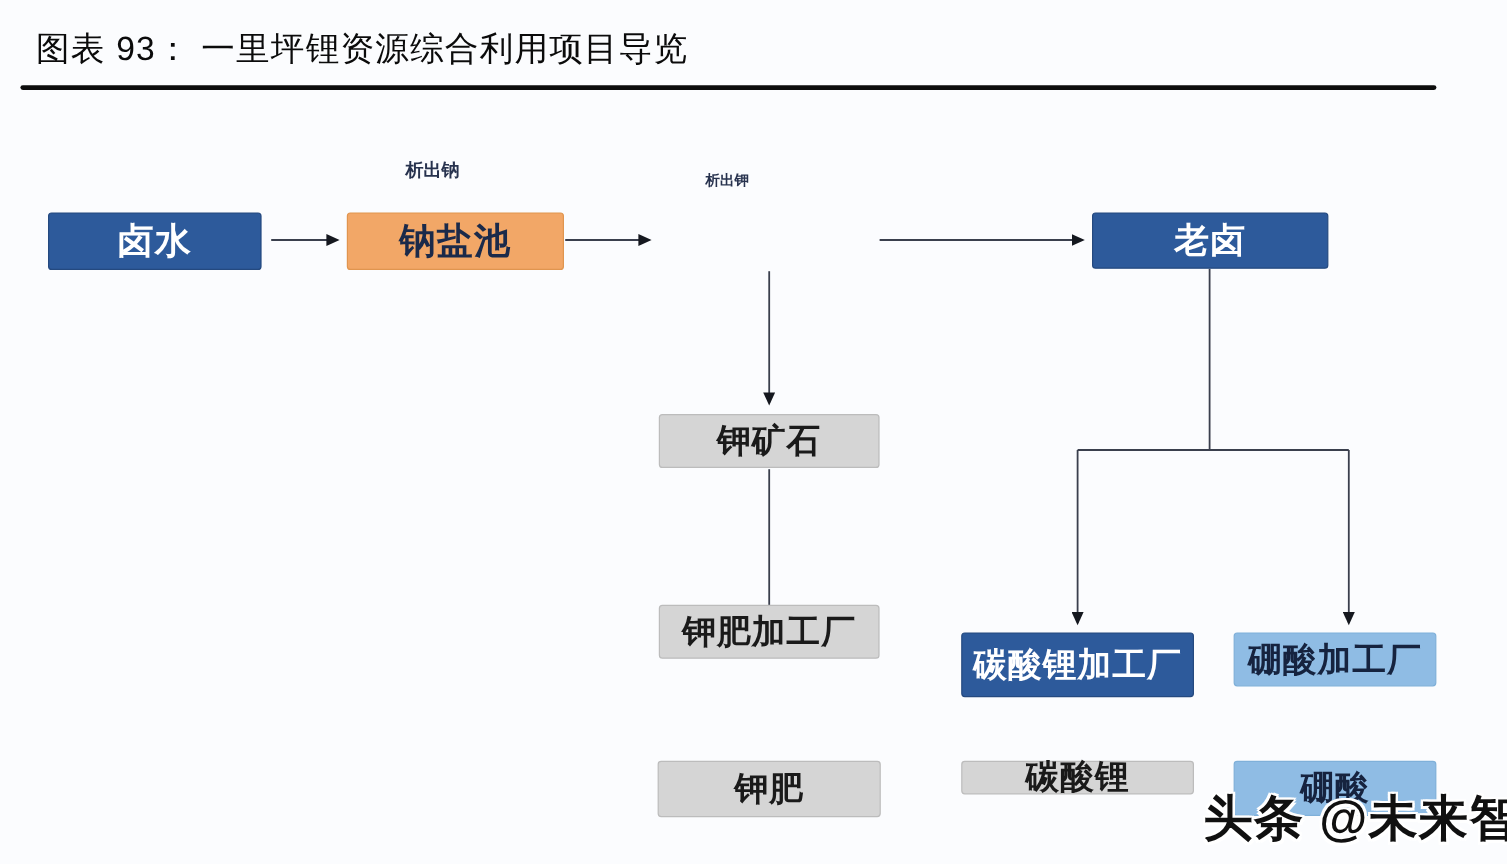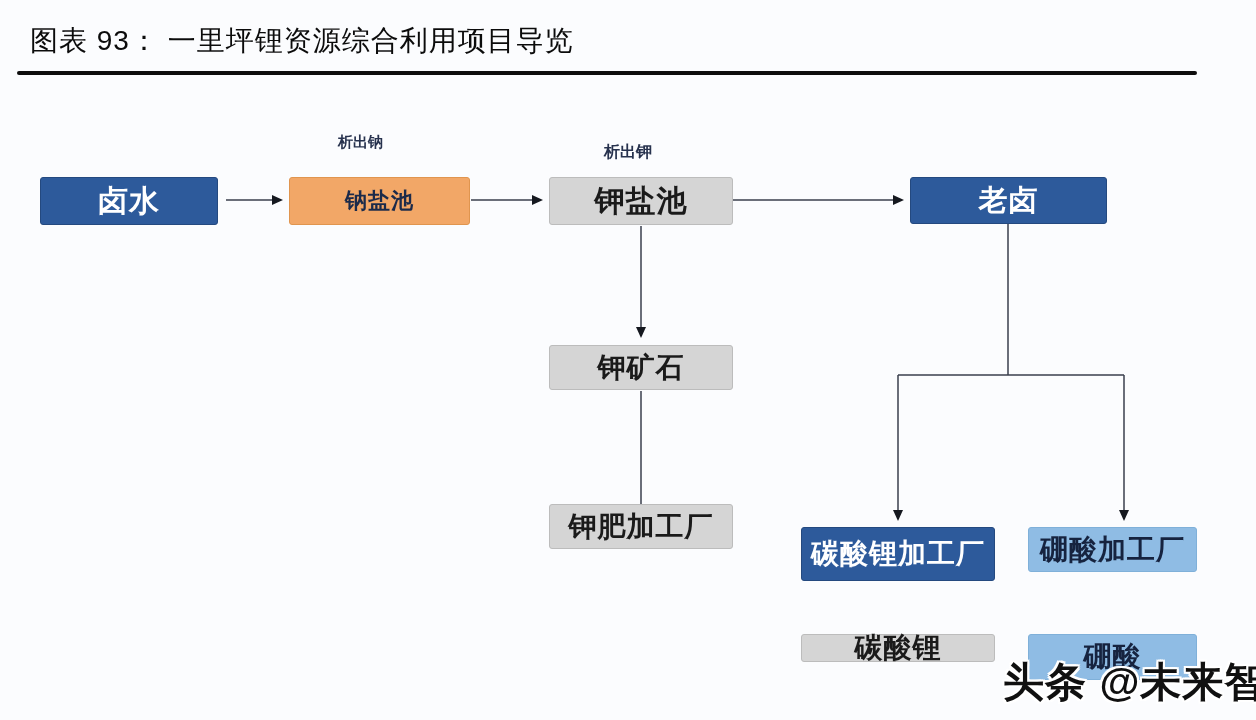--- a/index.html
+++ b/index.html
@@ -102,29 +102,29 @@
     <line x1="641" y1="226" x2="641" y2="336" stroke="#3a3f4d" stroke-width="1.5" marker-end="url(#ah)"></line>
     <line x1="641" y1="391" x2="641" y2="519" stroke="#3a3f4d" stroke-width="1.5" marker-end="url(#ah)"></line>
 
     <line x1="1008" y1="224" x2="1008" y2="375" stroke="#3a3f4d" stroke-width="1.5"></line>
     <line x1="898" y1="375" x2="1124" y2="375" stroke="#3a3f4d" stroke-width="1.5"></line>
     <line x1="898" y1="375" x2="898" y2="519" stroke="#3a3f4d" stroke-width="1.5" marker-end="url(#ah)"></line>
     <line x1="1124" y1="375" x2="1124" y2="519" stroke="#3a3f4d" stroke-width="1.5" marker-end="url(#ah)"></line>
   </svg>
 
   <div class="annotation" style="left:338px; top:133px;">析出钠</div>
-  <div class="annotation" style="left:604px; top:142px; font-size:16px;">析出钾</div>
+  <div class="annotation" style="left:588px; top:142px; font-size:12px;">析出钾</div>
 
   <div class="node dark-blue" style="left:40px;   top:177px; width:178px; height:48px; font-size:30px;">卤水</div>
-  <div class="node orange" style="left:289px;  top:177px; width:181px; height:48px; font-size:22px;">钠盐池</div>
-  <div class="node gray" style="left:549px;  top:177px; width:184px; height:48px; font-size:30px;">钾盐池</div>
+  <div class="node orange" style="left:289px;  top:177px; width:181px; height:48px; font-size:30px;">钠盐池</div>
   <div class="node dark-blue" style="left:910px;  top:177px; width:197px; height:47px; font-size:29px;">老卤</div>
 
   <div class="node gray" style="left:549px;  top:345px; width:184px; height:45px;">钾矿石</div>
   <div class="node gray" style="left:549px;  top:504px; width:184px; height:45px;">钾肥加工厂</div>
+  <div class="node gray" style="left:548px;  top:634px; width:186px; height:47px;">钾肥</div>
 
   <div class="node dark-blue" style="left:801px;  top:527px; width:194px; height:54px;">碳酸锂加工厂</div>
   <div class="node light-blue" style="left:1028px; top:527px; width:169px; height:45px;">硼酸加工厂</div>
   <div class="node gray" style="left:801px;  top:634px; width:194px; height:28px;">碳酸锂</div>
   <div class="node light-blue" style="left:1028px; top:634px; width:169px; height:46px;">硼酸</div>
 
   <div class="watermark">头条 @未来智库</div>
 
 </div>
 

